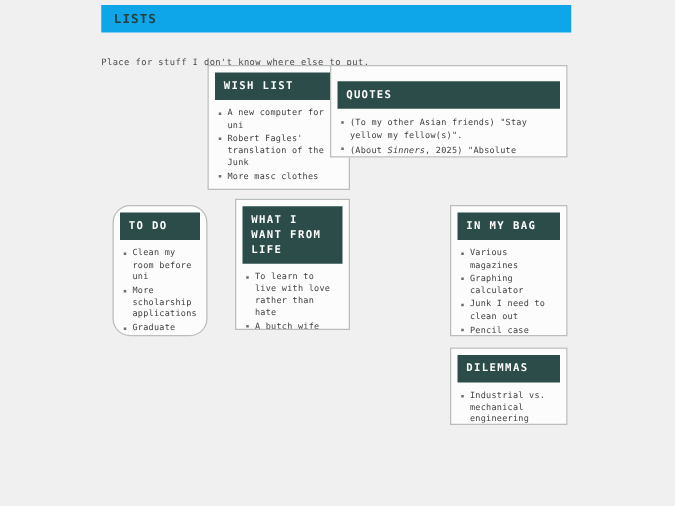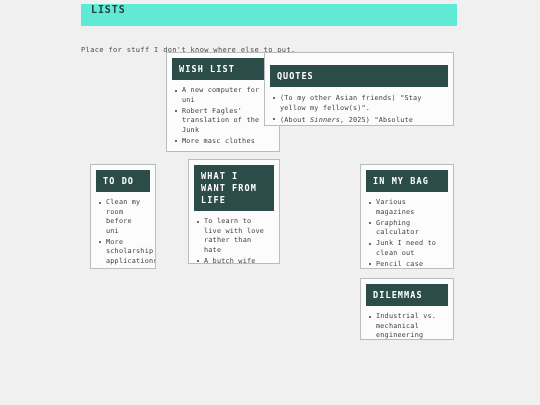--- a/index.html
+++ b/index.html
@@ -8,22 +8,22 @@
     background:#f0f0f0;
     font-family:"DejaVu Sans Mono","Liberation Mono",monospace;
     color:#3a3a3a;
     overflow:hidden;
   }
   .page{position:relative;width:540px;height:405px;}
 
   
   .banner{
     position:absolute;left:81px;top:4px;width:376px;height:22px;
-    background:#5eead4;
-    display:flex;
+    background:#0ea5e9;
+    display:flex;align-items:center;
   }
   .banner-title{
     font-size:10px;font-weight:bold;letter-spacing:.9px;
     color:#23403d;padding-left:10px;
   }
   .subtitle{
     position:absolute;left:81px;top:46px;
     font-size:7px;letter-spacing:.35px;color:#4a4a4a;
   }
 
@@ -59,21 +59,21 @@
   .card-body li::before{
     content:"";
     position:absolute;left:1px;top:3.6px;
     width:2px;height:2px;background:#6b6b6b;
   }
   .card-body li i{font-style:italic;text-align:center;}
 
   
   #card-wish{left:166px;top:52px;width:114px;height:100px;}
   #card-quotes{left:264px;top:52px;width:190px;height:74px;}
-  #card-todo{left:90px;top:164px;width:66px;height:105px;}
+  #card-todo{left:90px;top:164px;width:76px;height:105px;border-radius:14px;}
   #card-life{left:188px;top:159px;width:92px;height:105px;}
   #card-bag{left:360px;top:164px;width:94px;height:105px;}
   #card-dilemmas{left:360px;top:278px;width:94px;height:62px;}
 
   #card-quotes .card-head{letter-spacing:1px;margin-top:12px;}
   #card-quotes .card-body li{line-height:10px;}
 </style>
 </head>
 <body>
 

